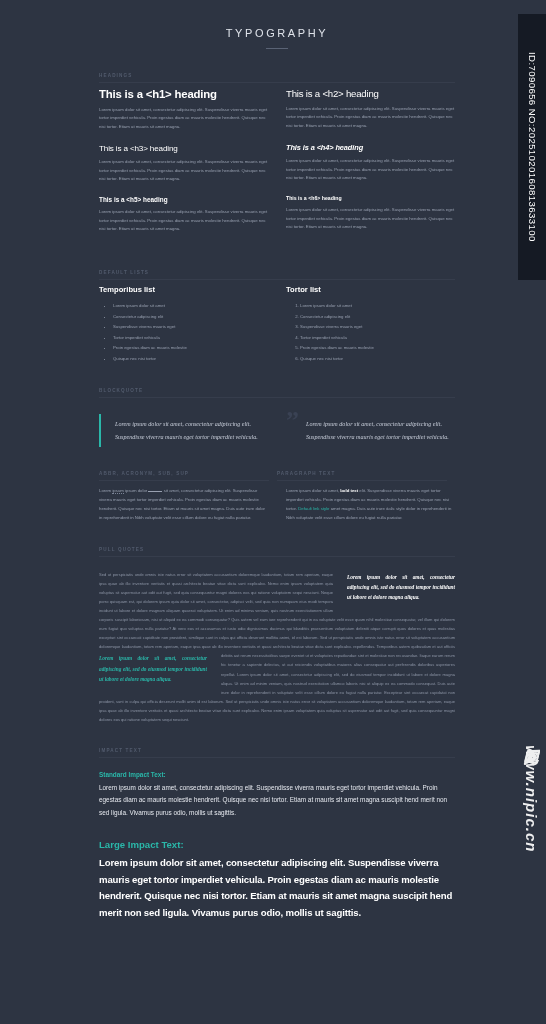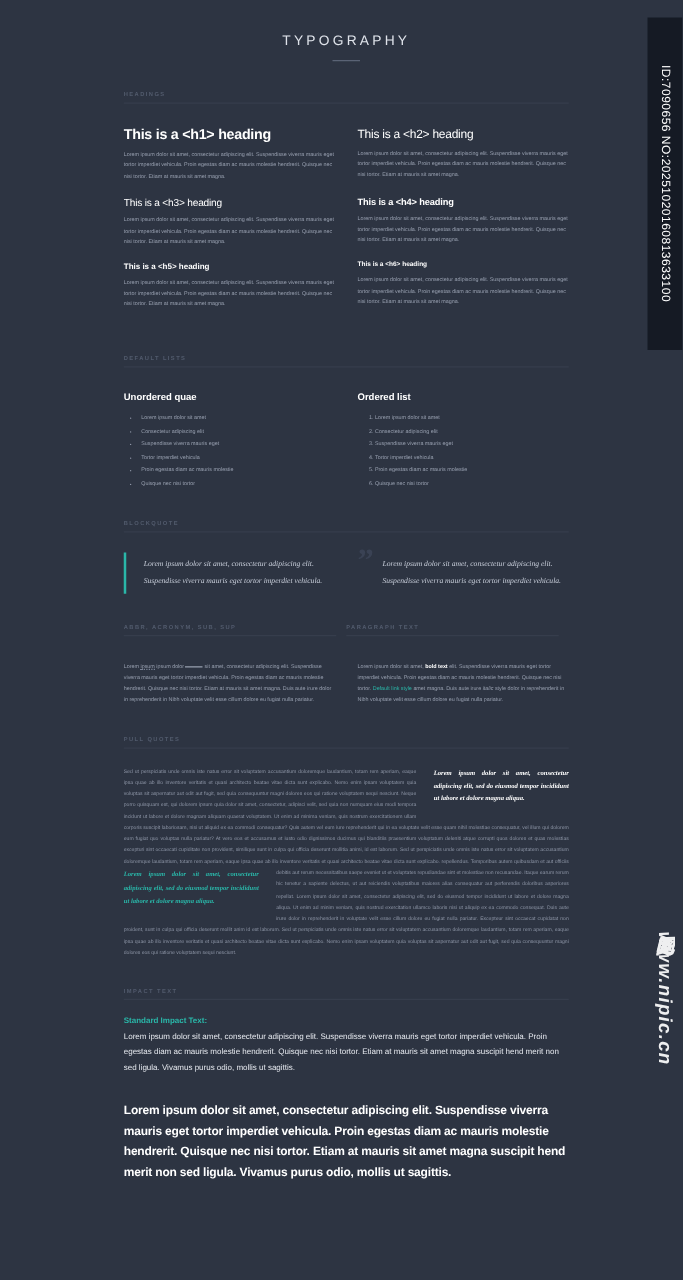--- a/index.html
+++ b/index.html
@@ -54,30 +54,30 @@
     background: #363d4c;
     width: 100%;
   }
   .sec-label-row { display: flex; gap: 0; }
   .sec-half { width: 50%; padding-right: 8px; }
 
   
   .cols {
     display: flex;
     gap: 18px;
-    margin-top: 19px;
+    margin-top: 5px;
   }
   .col { width: 169px; }
 
   
   .hblock { margin-bottom: 13px; }
   .h1 { font-size: 11.4px; font-weight: 700; color: #ffffff; letter-spacing: -0.2px; }
   .h2 { font-size: 9.6px; font-weight: 400; color: #ffffff; letter-spacing: -0.2px; }
   .h3 { font-size: 8.1px; font-weight: 400; color: #ffffff; letter-spacing: -0.15px; }
-  .h4 { font-size: 7.4px; font-weight: 700; color: #ffffff; letter-spacing: -0.1px; }
+  .h4 { font-size: 7.4px; font-weight: 700; color: #ffffff; letter-spacing: -0.1px; font-style: italic; }
   .h5 { font-size: 6.4px; font-weight: 700; color: #ffffff; }
   .h6 { font-size: 5.2px; font-weight: 700; color: #ffffff; }
   .lorem {
     color: #98a0b0;
     font-size: 4.3px;
     line-height: 1.95;
     margin-top: 6px;
   }
   .h3 + .lorem, .h4 + .lorem { margin-top: 5px; }
   .h5 + .lorem, .h6 + .lorem { margin-top: 5px; }
@@ -271,32 +271,32 @@
           </div>
         </div>
       </div>
     </div>
 
     <div class="section">
       <div class="sec-label">DEFAULT LISTS</div>
       <div class="sec-rule"></div>
       <div class="cols">
         <div class="col">
-          <div class="list-title">Unordered quae</div>
+          <div class="list-title">Temporibus list</div>
           <ul class="styled">
             <li>Lorem ipsum dolor sit amet</li>
             <li>Consectetur adipiscing elit</li>
             <li>Suspendisse viverra mauris eget</li>
             <li>Tortor imperdiet vehicula</li>
             <li>Proin egestas diam ac mauris molestie</li>
             <li>Quisque nec nisi tortor</li>
           </ul>
         </div>
         <div class="col">
-          <div class="list-title">Ordered list</div>
+          <div class="list-title">Tortor list</div>
           <ol class="styled">
             <li>Lorem ipsum dolor sit amet</li>
             <li>Consectetur adipiscing elit</li>
             <li>Suspendisse viverra mauris eget</li>
             <li>Tortor imperdiet vehicula</li>
             <li>Proin egestas diam ac mauris molestie</li>
             <li>Quisque nec nisi tortor</li>
           </ol>
         </div>
       </div>
@@ -354,20 +354,21 @@
     </div>
 
     <div class="section">
       <div class="sec-label">IMPACT TEXT</div>
       <div class="sec-rule"></div>
       <div style="margin-top:13px">
         <div class="impact-label">Standard Impact Text:</div>
         <div class="impact-std">Lorem ipsum dolor sit amet, consectetur adipiscing elit. Suspendisse viverra mauris eget tortor imperdiet vehicula. Proin egestas diam ac mauris molestie hendrerit. Quisque nec nisi tortor. Etiam at mauris sit amet magna suscipit hend merit non sed ligula. Vivamus purus odio, mollis ut sagittis.</div>
       </div>
       <div style="margin-top:20px">
+        <div class="impact-label-lg">Large Impact Text:</div>
         <div class="impact-lg">Lorem ipsum dolor sit amet, consectetur adipiscing elit. Suspendisse viverra mauris eget tortor imperdiet vehicula. Proin egestas diam ac mauris molestie hendrerit. Quisque nec nisi tortor. Etiam at mauris sit amet magna suscipit hend merit non sed ligula. Vivamus purus odio, mollis ut sagittis.</div>
       </div>
     </div>
 
   </div>
 
   <div class="wm-id">
     <span>ID:7090656 NO:20251020160813633100</span>
   </div>
 

